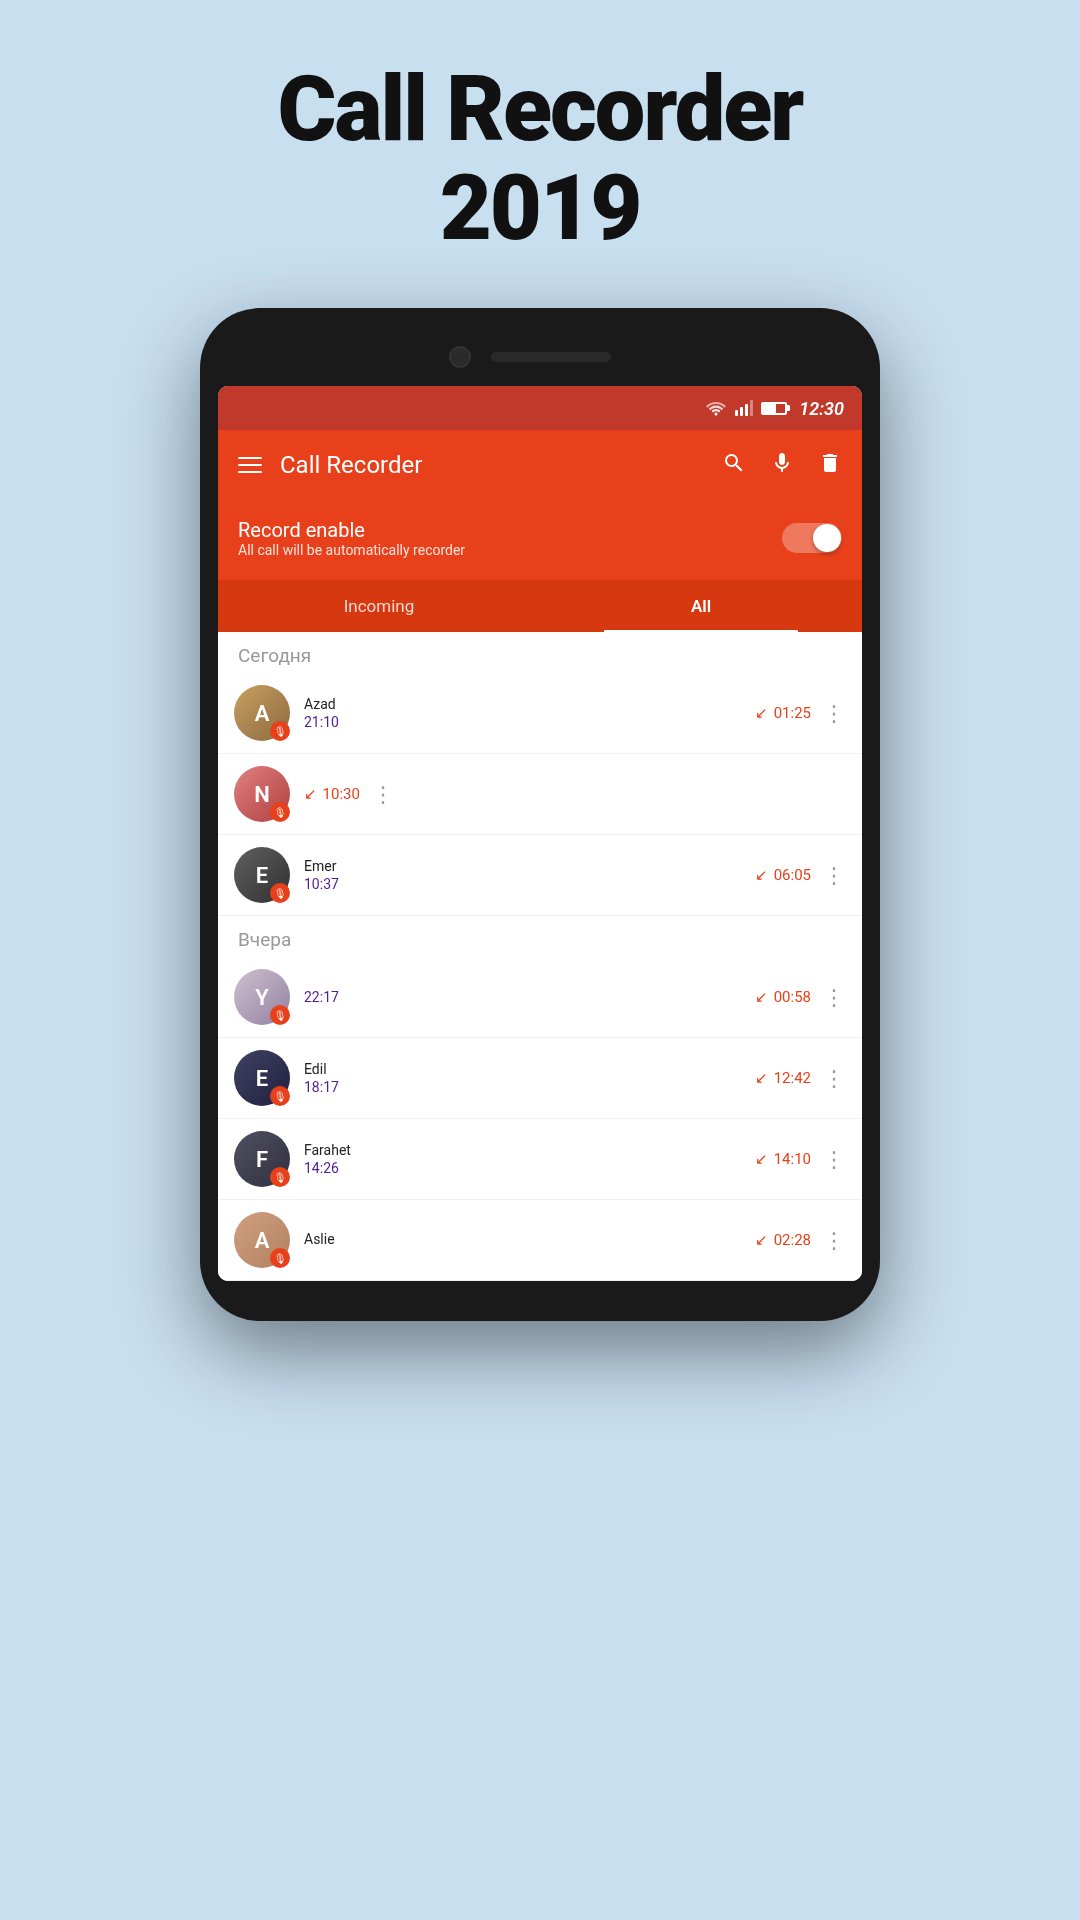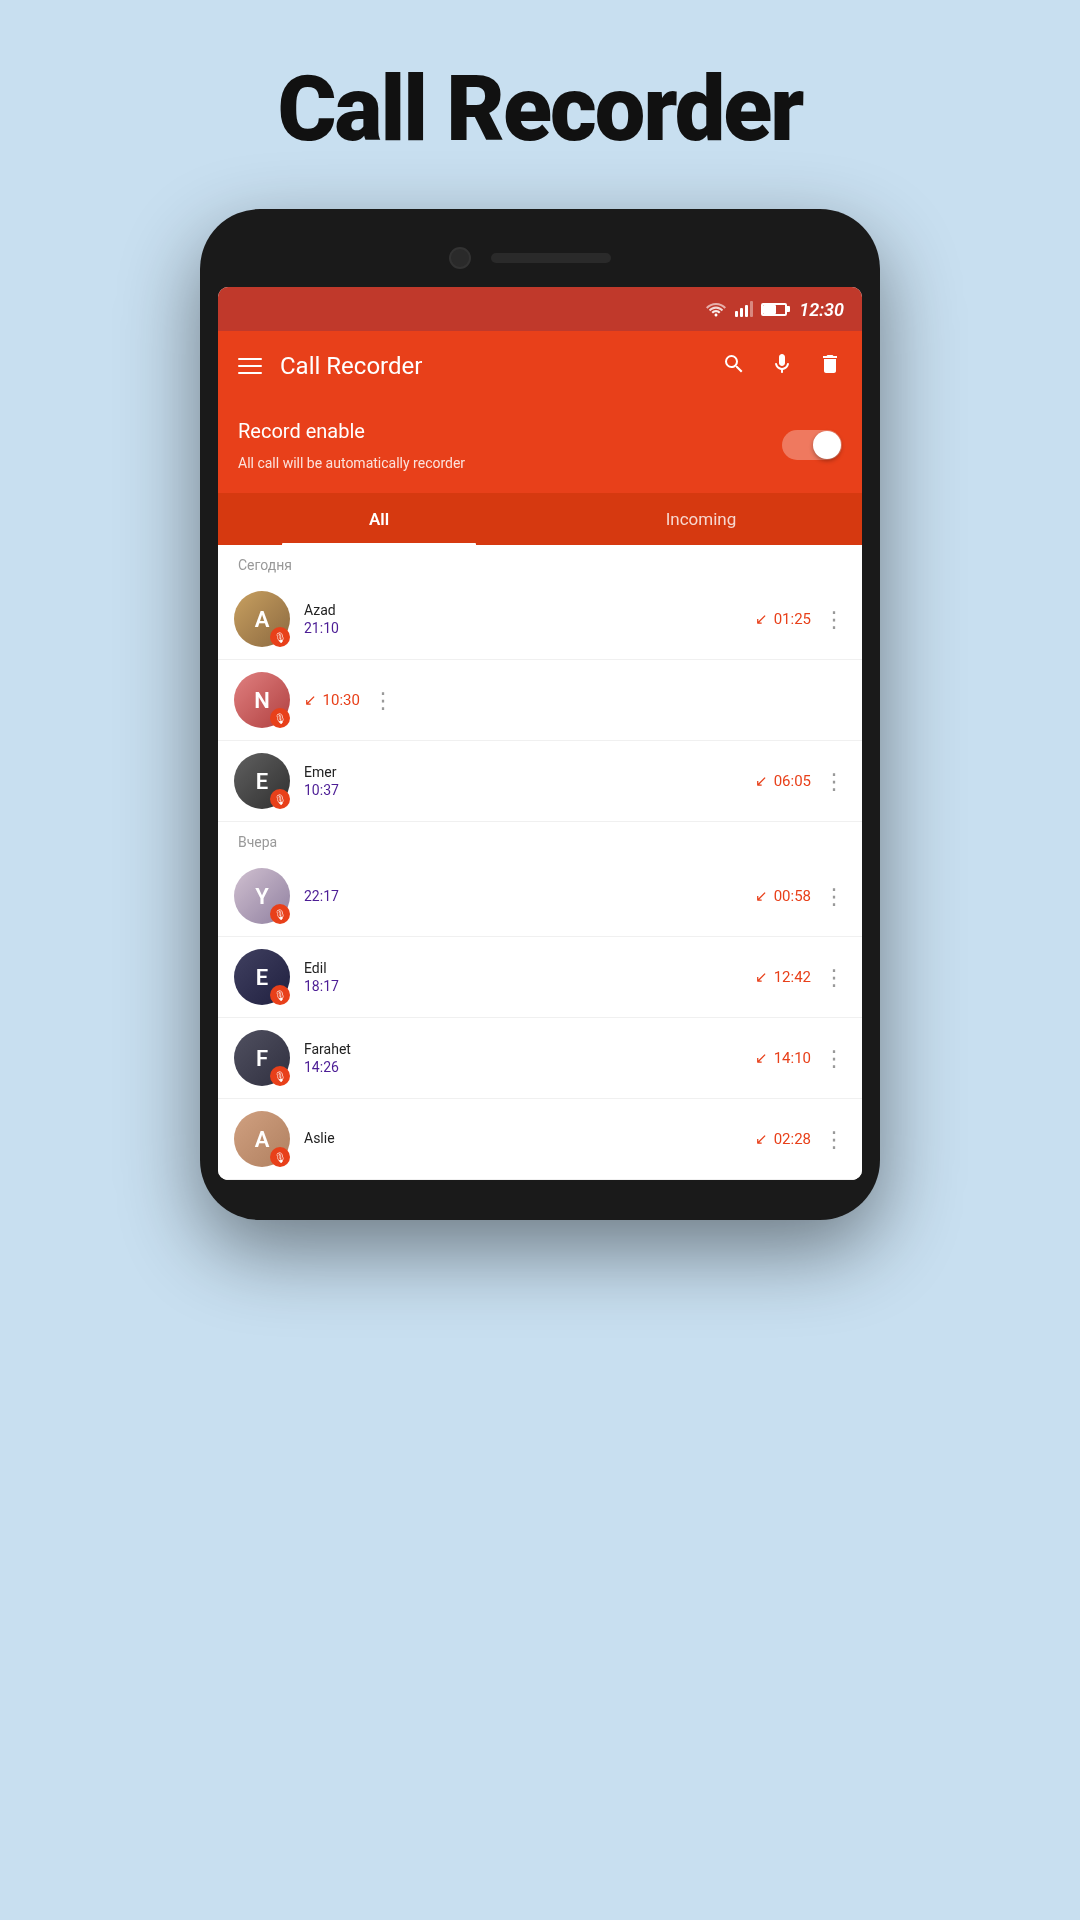--- a/index.html
+++ b/index.html
@@ -170,21 +170,21 @@
       padding: 18px 20px 22px;
       display: flex;
       align-items: center;
       justify-content: space-between;
     }
 
     .record-text h3 {
       color: white;
       font-size: 20px;
       font-weight: 400;
-      margin-bottom: 12px;
+      margin-bottom: 0;
     }
 
     .record-text p {
       color: rgba(255,255,255,0.85);
       font-size: 14px;
     }
 
     .toggle {
       width: 60px;
       height: 30px;
@@ -240,21 +240,21 @@
     }
 
     
     .call-list {
       background: white;
     }
 
     .section-header {
       padding: 12px 20px 6px;
       color: #999;
-      font-size: 14px;
+      font-size: 19px;
       font-weight: 400;
     }
 
     .call-item {
       display: flex;
       align-items: center;
       padding: 12px 16px;
       border-bottom: 1px solid #f0f0f0;
       position: relative;
     }
@@ -334,20 +334,21 @@
     .av-yetar { background: linear-gradient(135deg, #d0c0d0, #9080a0); }
     .av-edil { background: linear-gradient(135deg, #404060, #202040); }
     .av-farahet { background: linear-gradient(135deg, #505060, #303040); }
     .av-aslie { background: linear-gradient(135deg, #d0a080, #b08060); }
   </style>
 </head>
 <body>
 
 <div class="app-title">
   <div>Call Recorder</div>
+  <div>2019</div>
 </div>
 
 <div class="phone-wrapper">
 
   <div class="phone-top-bar">
     <div class="phone-camera"></div>
     <div class="phone-speaker"></div>
   </div>
 
   <div class="phone-screen">
@@ -409,25 +410,25 @@
       <div class="record-text">
         <h3>Record enable</h3>
         <p>All call will be automatically recorder</p>
       </div>
       <div class="toggle">
         <div class="toggle-thumb"></div>
       </div>
     </div>
 
     <div class="tabs">
+      <div class="tab">
+        <span>Incoming</span>
+      </div>
       <div class="tab active">
         <span>All</span>
-      </div>
-      <div class="tab">
-        <span>Incoming</span>
       </div>
     </div>
 
     <div class="call-list">
 
       <div class="section-header">Сегодня</div>
 
       <div class="call-item">
         <div class="avatar-wrap">
           <div class="avatar av-azad">A</div>

